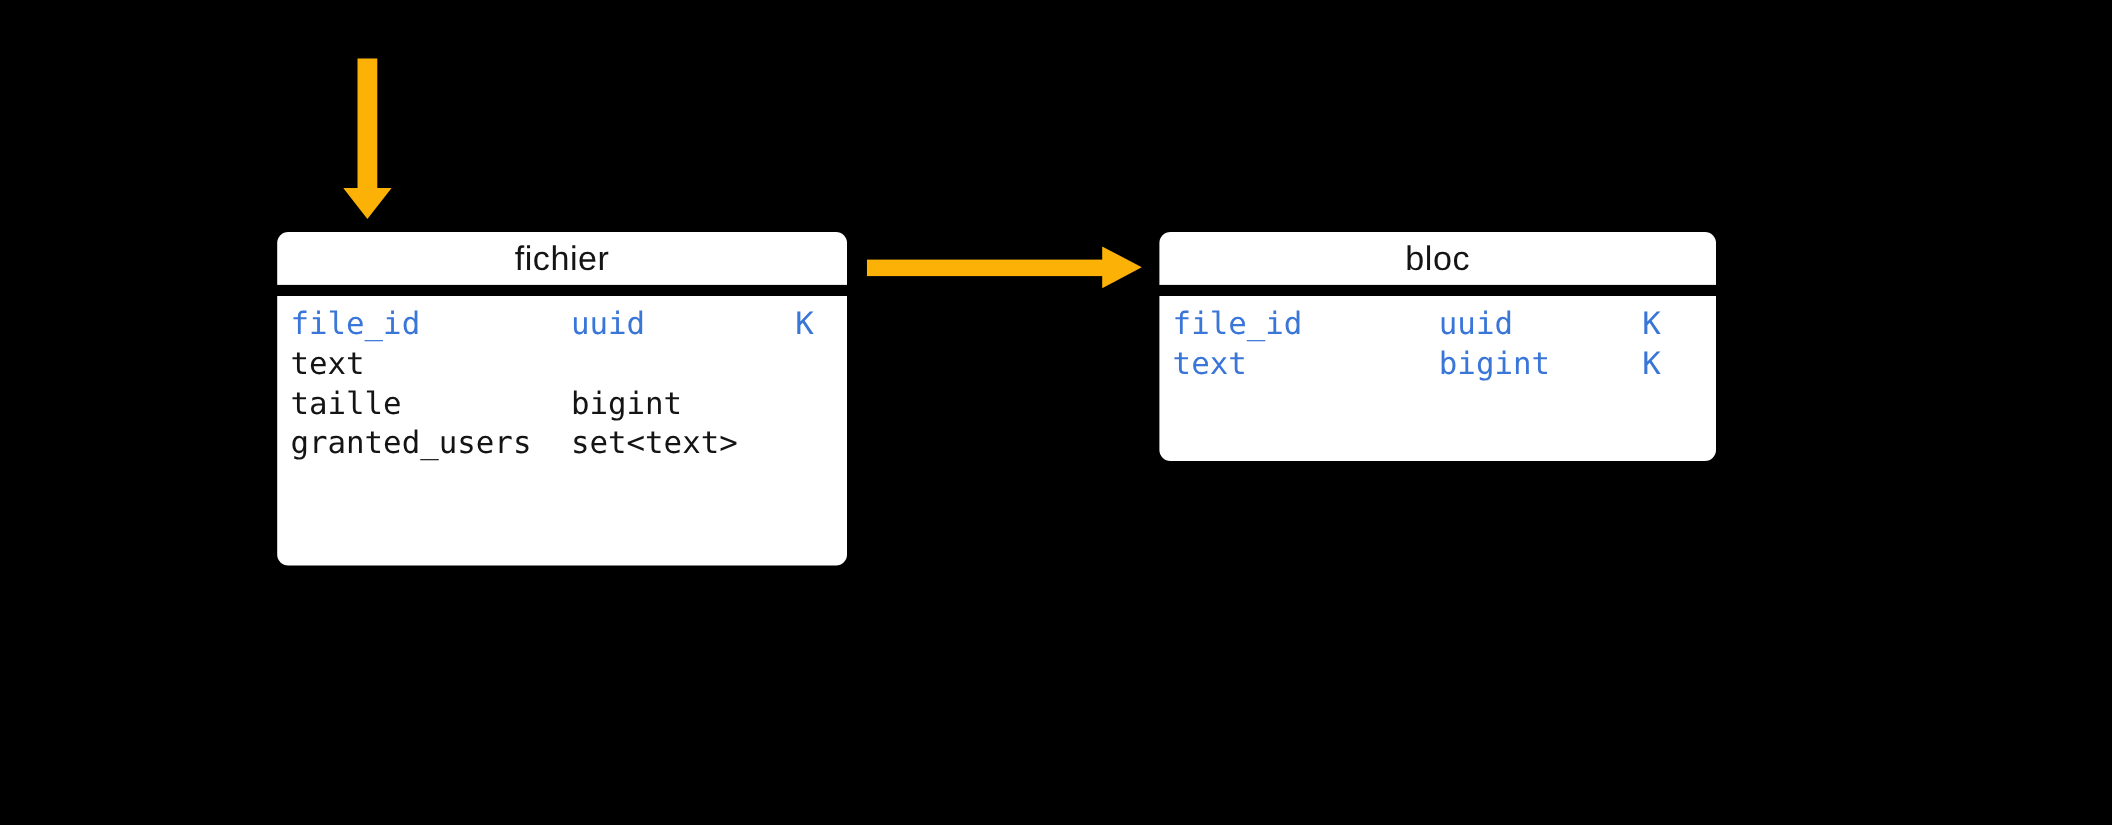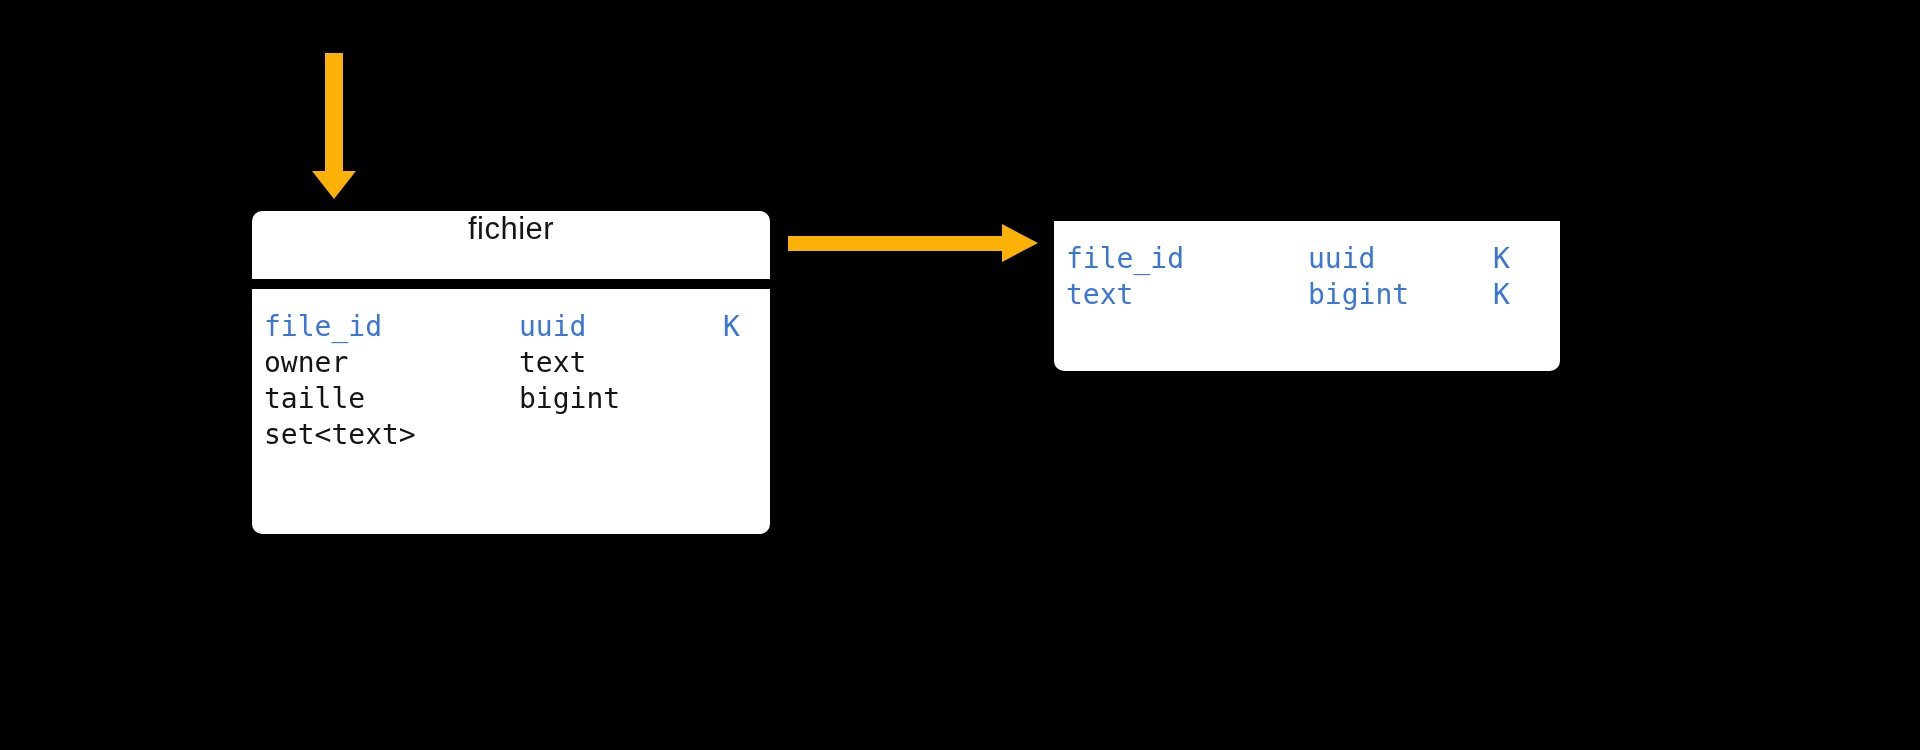--- a/index.html
+++ b/index.html
@@ -21,33 +21,33 @@
   .arrow { position: absolute; color: var(--color-yellow); }
   .arrow svg { display: block; }
   .arrow-down { left: 312px; top: 53px; width: 44px; height: 146px; }
   .arrow-right { left: 788px; top: 224px; width: 250px; height: 38px; }
 
   .db-table { position: absolute; }
   .db-table.fichier { left: 252px; top: 211px; width: 518px; }
   .db-table.bloc    { left: 1054px; top: 211px; width: 506px; }
 
   .db-header {
-    height: 68px;
+    height: 48px;
     background: var(--color-panel);
     border-radius: 10px 10px 0 0;
-    display: flex; justify-content: center;
+    display: flex; align-items: center; justify-content: center;
     font-family: "Liberation Sans", sans-serif;
     font-size: 31px; font-weight: 500; letter-spacing: 0.5px;
     color: var(--color-text);
   }
   .db-sep { height: 10px; background: var(--color-bg); }
   .db-body {
     background: var(--color-panel);
     border-radius: 0 0 10px 10px;
-    padding: 20px 6px 0 12px;
+    padding: 8px 6px 0 12px;
   }
   .db-table.fichier .db-body { height: 245px; }
   .db-table.bloc    .db-body { height: 150px; }
 
   .col-row {
     display: grid;
     line-height: 36px;
     font-family: "DejaVu Sans Mono", monospace;
     font-size: 28px;
     color: var(--color-text);
@@ -82,37 +82,40 @@
       <span>fichier</span>
     </div>
     <div class="db-sep"></div>
     <div class="db-body">
       <div class="col-row pk">
         <span class="col-name">file_id</span>
         <span class="col-type">uuid</span>
         <span class="col-key">K</span>
       </div>
       <div class="col-row">
-        <span class="col-name">owner</span>
         <span class="col-type">text</span>
         <span class="col-key"></span>
       </div>
       <div class="col-row">
         <span class="col-name">taille</span>
         <span class="col-type">bigint</span>
         <span class="col-key"></span>
       </div>
       <div class="col-row">
+        <span class="col-name">granted_users</span>
         <span class="col-type">set&lt;text&gt;</span>
         <span class="col-key"></span>
       </div>
     </div>
   </div>
 
   <div class="db-table bloc">
+    <div class="db-header">
+      <span>bloc</span>
+    </div>
     <div class="db-sep"></div>
     <div class="db-body">
       <div class="col-row pk">
         <span class="col-name">file_id</span>
         <span class="col-type">uuid</span>
         <span class="col-key">K</span>
       </div>
       <div class="col-row pk">
         <span class="col-name">text</span>
         <span class="col-type">bigint</span>

